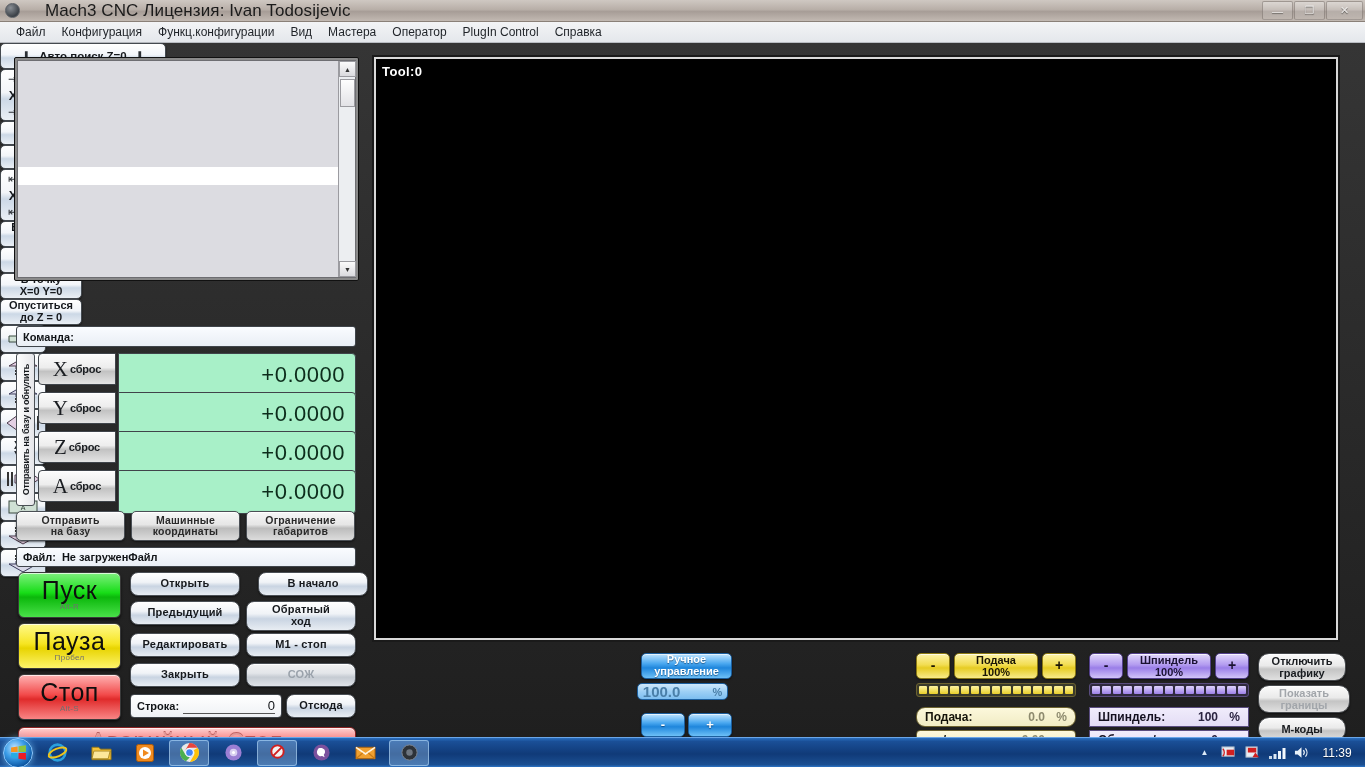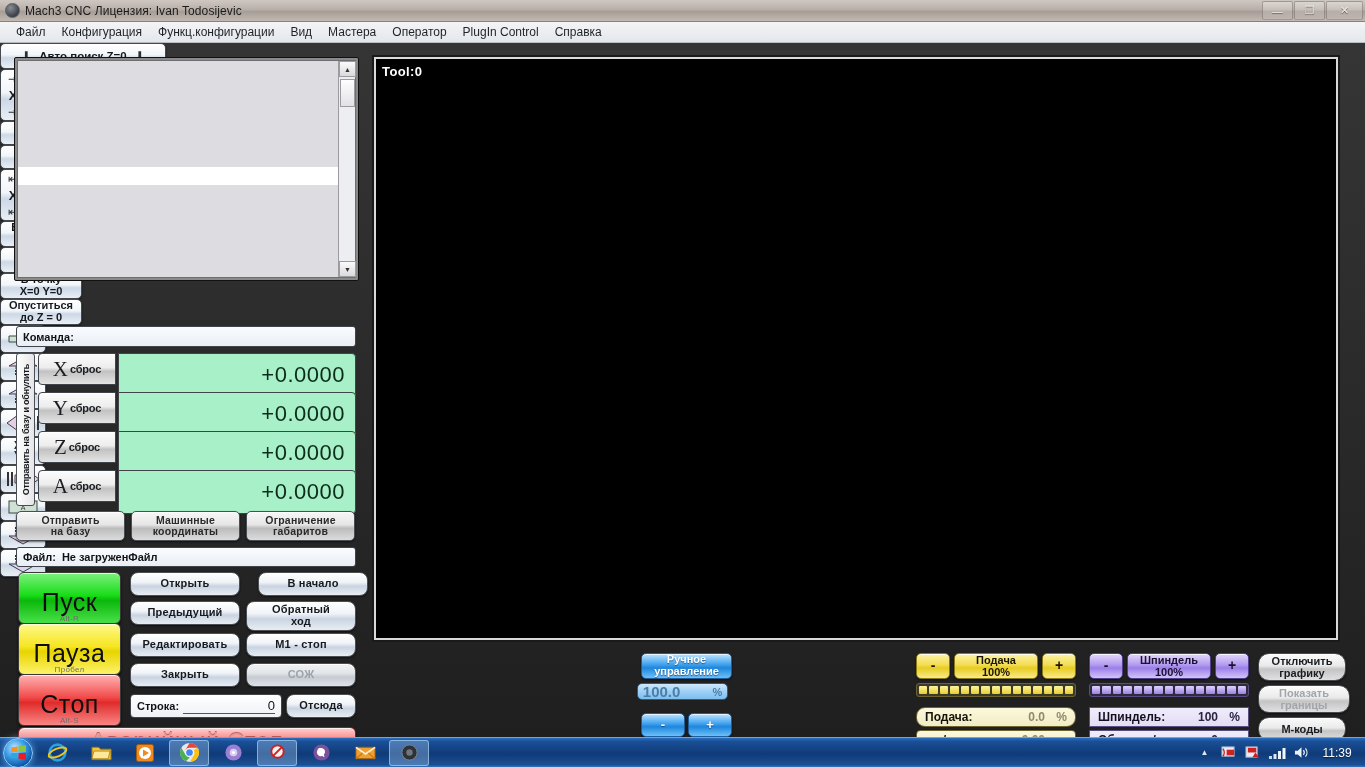--- a/index.html
+++ b/index.html
@@ -13,21 +13,21 @@
     position:absolute; left:0; top:0; width:1365px; height:22px;
     background:linear-gradient(180deg,#cfc8c2 0%,#b8afa8 45%,#a79d97 55%,#c2b9b2 100%);
     border-bottom:1px solid #8a8078;
     display:flex; align-items:center;
   }
   #titlebar .appicon{
     width:15px;height:15px;margin-left:5px;margin-right:5px;border-radius:50%;
     background:radial-gradient(circle at 35% 30%,#8a8f95,#3c4148 70%);
     border:1px solid #5a5f66;
   }
-  #titlebar .ttext{ font-size:12px; color:#1b1b1b; letter-spacing:.1px; white-space:nowrap;}
+  #titlebar .ttext{ font-size:17px; color:#1b1b1b; letter-spacing:.1px; white-space:nowrap;margin-left:20px;}
   .winbtns{ position:absolute; right:2px; top:1px; display:flex; gap:1px;}
   .winbtn{
     width:31px;height:19px;
     background:linear-gradient(180deg,rgba(255,255,255,.33),rgba(255,255,255,.05));
     border:1px solid rgba(120,112,106,.55); border-radius:2px;
     display:flex;align-items:center;justify-content:center;
     font-size:11px;color:#eceae8; text-shadow:0 1px 1px rgba(0,0,0,.5);
   }
   .winbtn.close{ width:37px; }
   
@@ -112,23 +112,23 @@
   #midrow .btn{width:109px;height:30px;font-size:10.5px;}
   
   #filebar{
     position:absolute;left:16px;top:504px;width:340px;height:20px;
     background:linear-gradient(180deg,#fafcff,#e9eef5);
     border:1px solid #3f444a;border-radius:3px;
     display:flex;align-items:center;padding-left:6px;font-size:11px;font-weight:bold;color:#101316;gap:6px;
   }
   
   .bigbtn{
-    position:absolute;left:18px;width:103px;height:52px;border-radius:6px;
+    position:absolute;left:18px;width:103px;height:46px;border-radius:6px;
     border:1px solid #3a3a3a; box-shadow:inset 0 1px 0 rgba(255,255,255,.7),0 2px 3px rgba(0,0,0,.6);
-    display:flex;flex-direction:column;align-items:center;justify-content:flex-end;
+    display:flex;flex-direction:column;align-items:center;justify-content:center;
   }
   .bigbtn .lbl{ font-size:25px;color:#0e0e0e;font-weight:400;line-height:.95;letter-spacing:.5px;}
   .bigbtn .sub{ font-size:8px;color:#6f6f6f;letter-spacing:.3px;margin-top:-1px;}
   #btnStart{ top:529px; background:linear-gradient(180deg,#7ef07e 0%,#17dd17 45%,#0bb80b 55%,#49e049 100%);}
   #btnPause{ top:580px; background:linear-gradient(180deg,#fff98a 0%,#f6e522 45%,#e8d400 55%,#fdf36a 100%);}
   #btnStop{  top:631px; background:linear-gradient(180deg,#ffb3b3 0%,#f24a4a 45%,#e02b2b 55%,#f98585 100%);}
   .sidebtn{ position:absolute; width:110px;height:24px; font-size:11px;border-radius:8px;}
   #estop{
     position:absolute;left:18px;top:684px;width:338px;height:39px;border-radius:6px;
     background:linear-gradient(180deg,#ffd2d2 0%,#f86f6f 40%,#ef3b3b 55%,#fb9c9c 100%);

